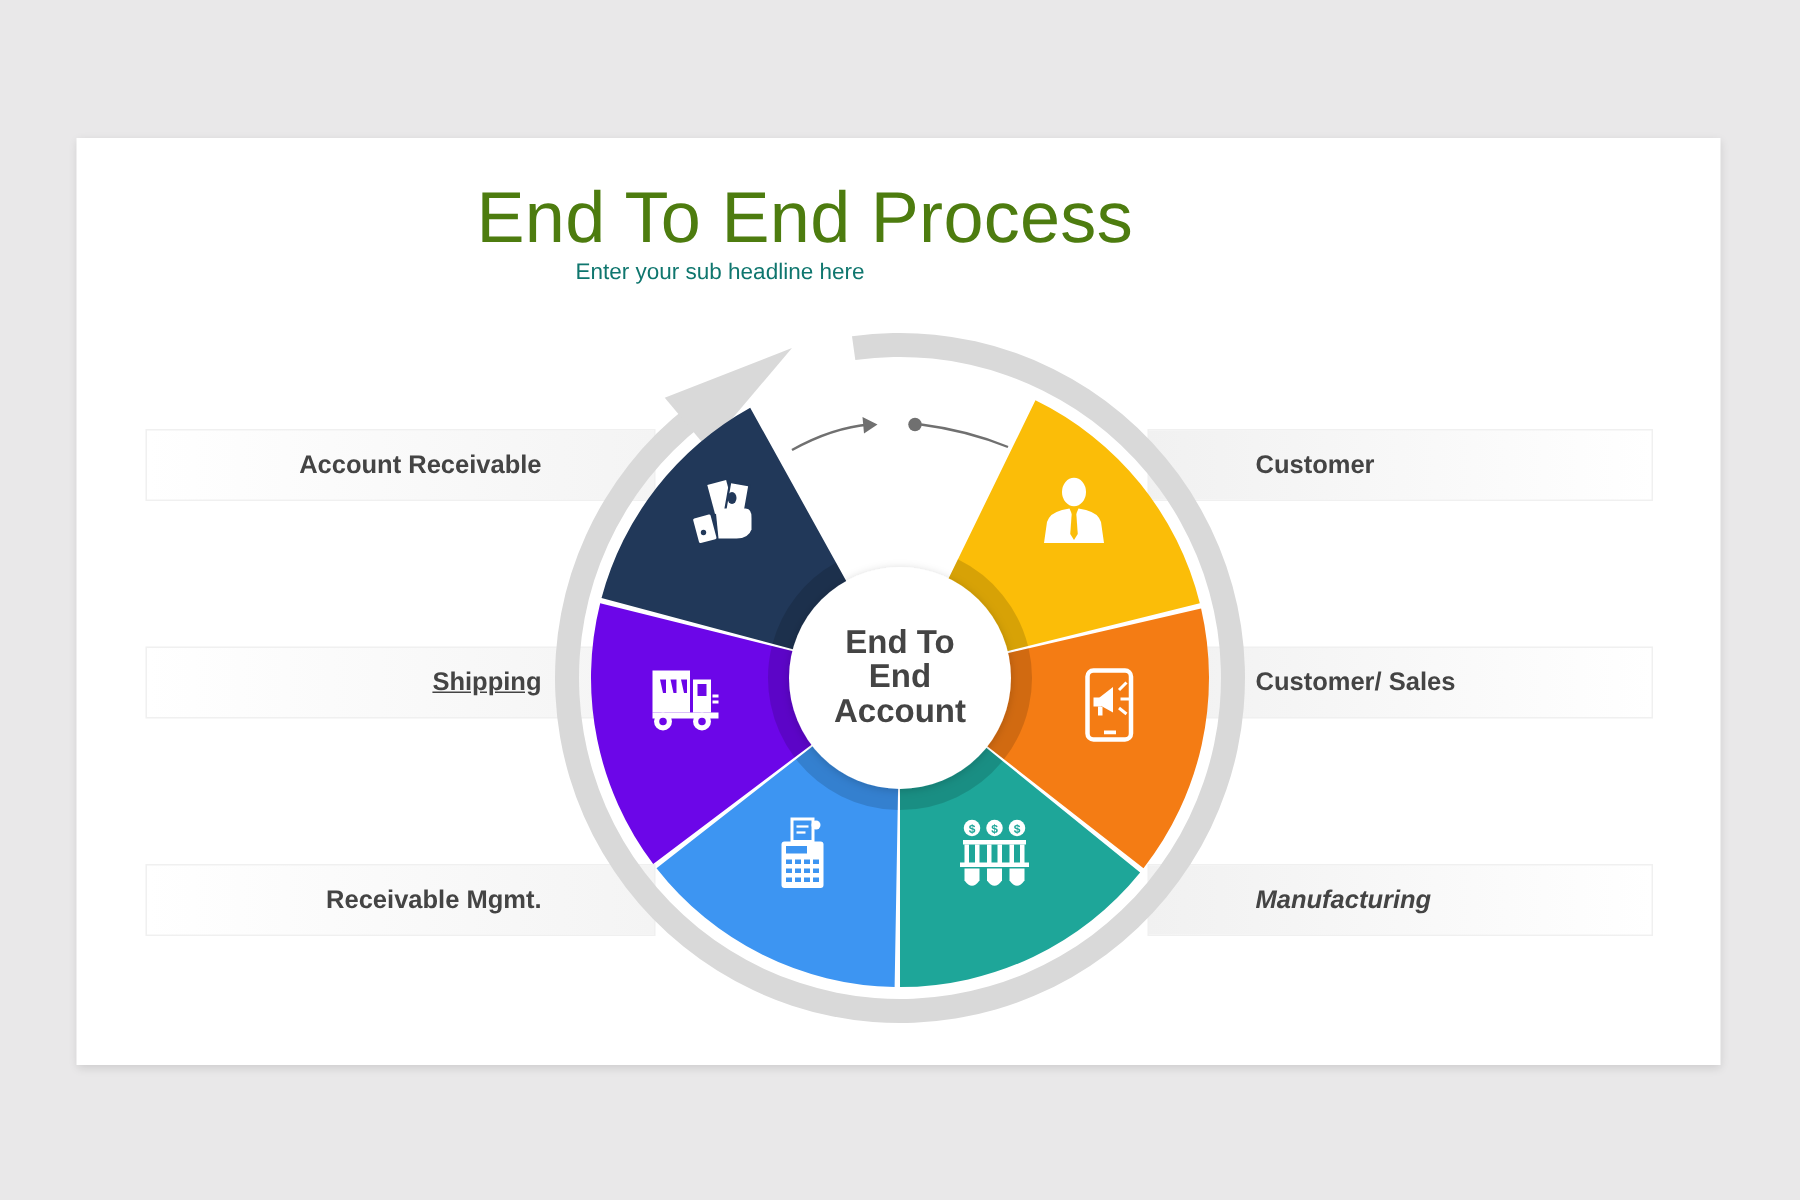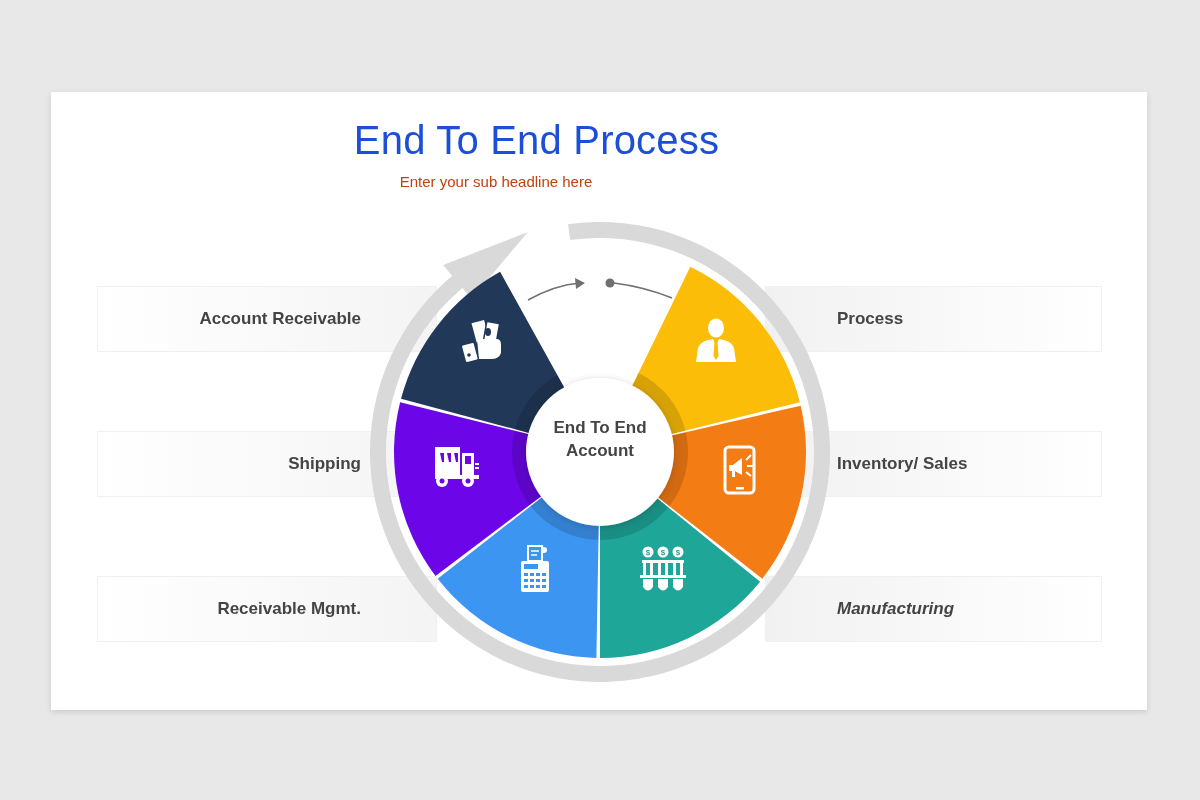--- a/index.html
+++ b/index.html
@@ -1,48 +1,48 @@
 <!DOCTYPE html>
 <html><head>
 <meta charset="utf-8">
 <style>
   html,body{margin:0;padding:0;}
   body{width:1200px;height:800px;background:#e9e8e9;position:relative;overflow:hidden;font-family:"Liberation Sans","DejaVu Sans",sans-serif;}
   .slide{position:absolute;left:51px;top:92px;width:1096px;height:618px;background:#ffffff;box-shadow:0 2px 6px rgba(0,0,0,0.12);}
-  .title{position:absolute;left:0;width:1073px;top:118px;text-align:center;font-size:40px;color:#1d4ed8;letter-spacing:0.2px;}
-  .subtitle{position:absolute;left:16px;width:960px;top:173px;text-align:center;font-size:15px;color:#c2410c;}
-  .label-box{position:absolute;height:66px;border:1px solid #f0f0f0;box-sizing:border-box;display:flex;align-items:center;font-size:17px;font-weight:bold;color:#444;}
+  .title{position:absolute;left:0;width:1073px;top:118px;text-align:center;font-size:48px;color:#4d7c0f;letter-spacing:0.2px;}
+  .subtitle{position:absolute;left:0;width:960px;top:173px;text-align:center;font-size:15px;color:#0f766e;}
+  .label-box{position:absolute;height:48px;border:1px solid #f0f0f0;box-sizing:border-box;display:flex;align-items:center;font-size:17px;font-weight:bold;color:#444;}
   .label-box.left{left:97px;width:340px;justify-content:flex-end;padding-right:75px;background:linear-gradient(to right,#ffffff 0%,#f4f4f4 100%);}
   .label-box.right{left:765px;width:337px;justify-content:flex-start;padding-left:71px;background:linear-gradient(to right,#f1f1f1 0%,#ffffff 100%);}
   svg.wheel{position:absolute;left:0;top:0;}
-  .center-text{position:absolute;left:540px;top:416px;width:120px;text-align:center;font-size:17px;font-weight:bold;color:#444;line-height:23px;}
+  .center-text{position:absolute;left:540px;top:416px;width:120px;text-align:center;font-size:22px;font-weight:bold;color:#444;line-height:23px;}
 </style>
 </head>
 <body>
 
 <div class="slide"></div>
 
 <div class="title">End To End Process</div>
 <div class="subtitle">Enter your sub headline here</div>
 
 <div class="label-box left" style="top:286px;">
     <span>Account Receivable</span>
   </div>
-<div class="label-box left" style="top:431px;">
+<div class="label-box left" style="top:431px;text-decoration:underline;">
     <span>Shipping</span>
   </div>
 <div class="label-box left" style="top:576px;">
     <span>Receivable Mgmt.</span>
   </div>
 
 <div class="label-box right" style="top:286px;">
-    <span>Process</span>
+    <span>Customer</span>
   </div>
 <div class="label-box right" style="top:431px;">
-    <span>Inventory/ Sales</span>
+    <span>Customer/ Sales</span>
   </div>
 <div class="label-box right" style="top:576px;font-style:italic;">
     <span>Manufacturing</span>
   </div>
 
 <svg class="wheel" width="1200" height="800" viewBox="0 0 1200 800">
   <defs>
     <filter id="sh" x="-30%" y="-30%" width="160%" height="160%">
       <feDropShadow dx="0" dy="1" stdDeviation="3" flood-color="#000" flood-opacity="0.18"></feDropShadow>
     </filter>

